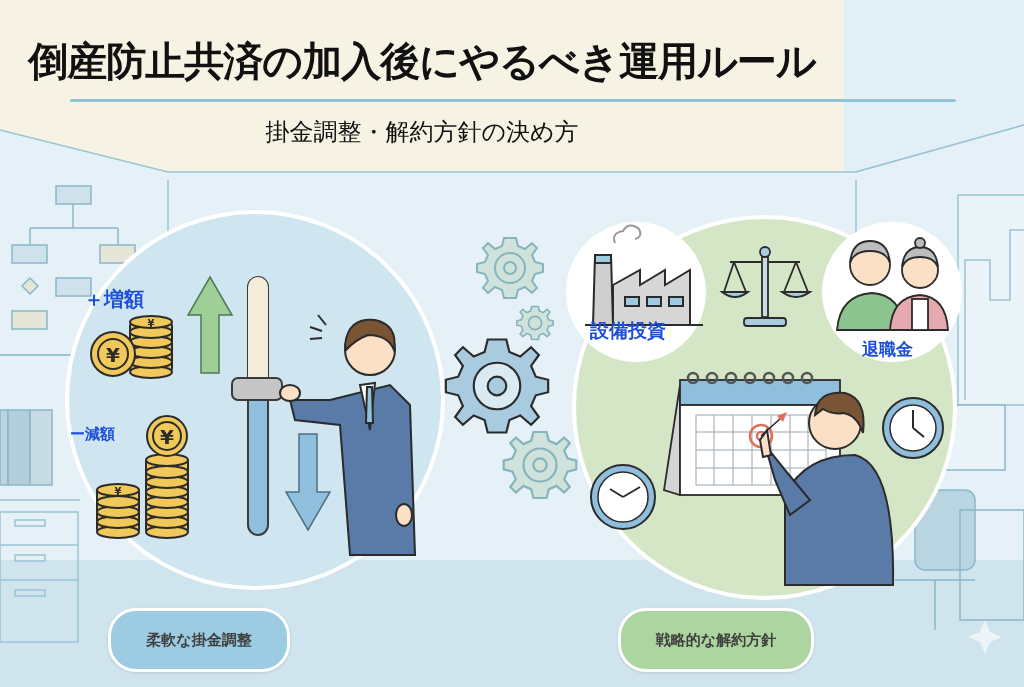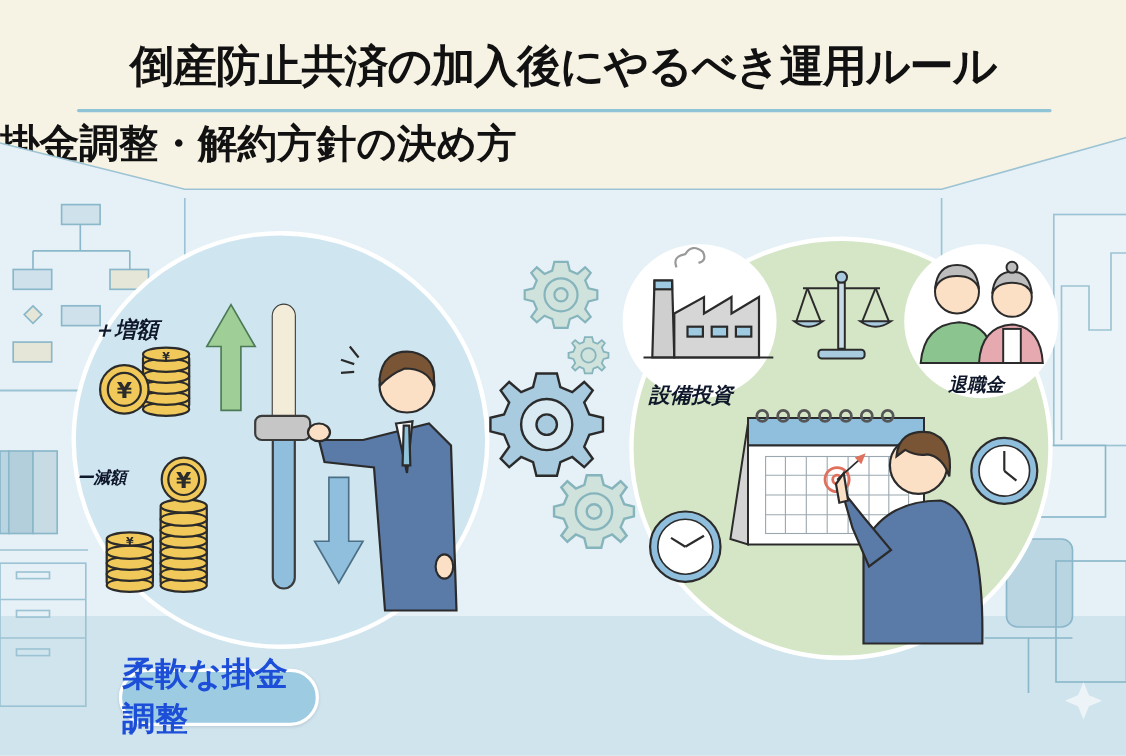--- a/index.html
+++ b/index.html
@@ -6,58 +6,58 @@
   html, body { width: 1024px; height: 687px; overflow: hidden; }
   body {
     font-family: "DejaVu Sans", "Liberation Sans", sans-serif;
     background: #dcebf2;
     position: relative;
   }
   .stage { position: absolute; inset: 0; overflow: hidden; }
 
   
   .header {
-    position: absolute; left: 0; top: 0; width: 1024px; height: 175px;
+    position: absolute; left: 0; top: 0; width: 844px; height: 175px;
     background: #f7f3e4;
   }
   .title {
     position: absolute; left: 0; right: 0; top: 36px;
     text-align: center; font-weight: bold; font-size: 40px; letter-spacing: -1px;
     color: #111; line-height: 50px;
   }
   .title-rule {
     position: absolute; left: 70px; width: 886px; top: 99px; height: 3px;
     background: #8fc3d6; border-radius: 2px;
   }
   .subtitle {
     position: absolute; left: 0; right: 0; top: 114px;
-    font-weight: bold; font-size: 36px; color: #111; line-height: 36px;
+    text-align: center; font-weight: normal; font-size: 24px; color: #111; line-height: 36px;
   }
 
   
   .circle-left {
     position: absolute; left: 65px; top: 210px; width: 380px; height: 380px;
     border-radius: 50%; background: #cfe6f1; border: 4px solid #ffffff;
   }
   .circle-right {
     position: absolute; left: 572px; top: 215px; width: 385px; height: 385px;
     border-radius: 50%; background: #d5e6c6; border: 4px solid #ffffff;
   }
   .bubble {
     position: absolute; width: 140px; height: 140px; border-radius: 50%; background: #fff;
   }
 
   .label {
-    position: absolute; font-weight: bold; color: #0f172a; font-style: italic;
+    position: absolute; font-weight: bold; color: #1d4ed8;
   }
 
   .pill {
-    position: absolute; height: 52px; border-radius: 28px; border: 3px solid #ffffff;
-    font-weight: bold; font-size: 30px; display: flex; align-items: center; justify-content: center;
-    color: #1d4ed8; box-shadow: 0 1px 3px rgba(0,0,0,.12);
+    position: absolute; height: 64px; border-radius: 28px; border: 3px solid #ffffff;
+    font-weight: bold; font-size: 15px; display: flex; align-items: center; justify-content: center;
+    color: #404040; box-shadow: 0 1px 3px rgba(0,0,0,.12);
   }
   .pill-left { left: 108px; top: 608px; width: 182px; background: #9ccbe2; }
   .pill-right { left: 618px; top: 608px; width: 196px; background: #acd59f; }
 
   svg { position: absolute; overflow: visible; }
 </style>
 </head>
 <body>
 
 <div class="stage">
@@ -235,21 +235,21 @@
     <g stroke="#2b2b2b" stroke-width="2">
       <polygon points="10,30 26,30 28,100 8,100" fill="#cfcfcf"></polygon>
       <rect x="10" y="30" width="16" height="8" fill="#9fcbe2"></rect>
       <polygon points="28,60 55,45 55,60 80,45 80,60 105,45 105,100 28,100" fill="#d6d6d6"></polygon>
       <rect x="40" y="72" width="14" height="9" fill="#9fcbe2"></rect>
       <rect x="62" y="72" width="14" height="9" fill="#9fcbe2"></rect>
       <rect x="84" y="72" width="14" height="9" fill="#9fcbe2"></rect>
       <line x1="0" y1="100" x2="118" y2="100"></line>
     </g>
   </svg>
-  <div class="label" style="left:590px;top:346px;font-size:19px;">設備投資</div>
+  <div class="label" style="left:590px;top:318px;font-size:19px;">設備投資</div>
 
   <svg width="90" height="90" style="left:720px;top:240px">
     <g stroke="#2b2b2b" stroke-width="1.8" fill="#a8cbe0">
       <circle cx="45" cy="12" r="5"></circle>
       <line x1="10" y1="22" x2="80" y2="22"></line>
       <rect x="42" y="17" width="6" height="60" fill="#c8dce8"></rect>
       <line x1="14" y1="22" x2="4" y2="52"></line>
         <line x1="14" y1="22" x2="26" y2="52"></line>
       <line x1="76" y1="22" x2="64" y2="52"></line>
         <line x1="76" y1="22" x2="88" y2="52"></line>
@@ -329,13 +329,14 @@
   <svg width="66" height="66" style="left:880px;top:395px">
     <circle cx="33" cy="33" r="30" fill="#8fbfdc" stroke="#2b2b2b" stroke-width="2"></circle>
     <circle cx="33" cy="33" r="23" fill="#ffffff" stroke="#2b2b2b" stroke-width="1.5"></circle>
     <g stroke="#2b2b2b" stroke-width="2">
       <line x1="33" y1="33" x2="33" y2="15"></line>
         <line x1="33" y1="33" x2="44" y2="42"></line>
     </g>
   </svg>
 
   <div class="pill pill-left">柔軟な掛金調整</div>
+  <div class="pill pill-right">戦略的な解約方針</div>
 </div>
 
 </body></html>

